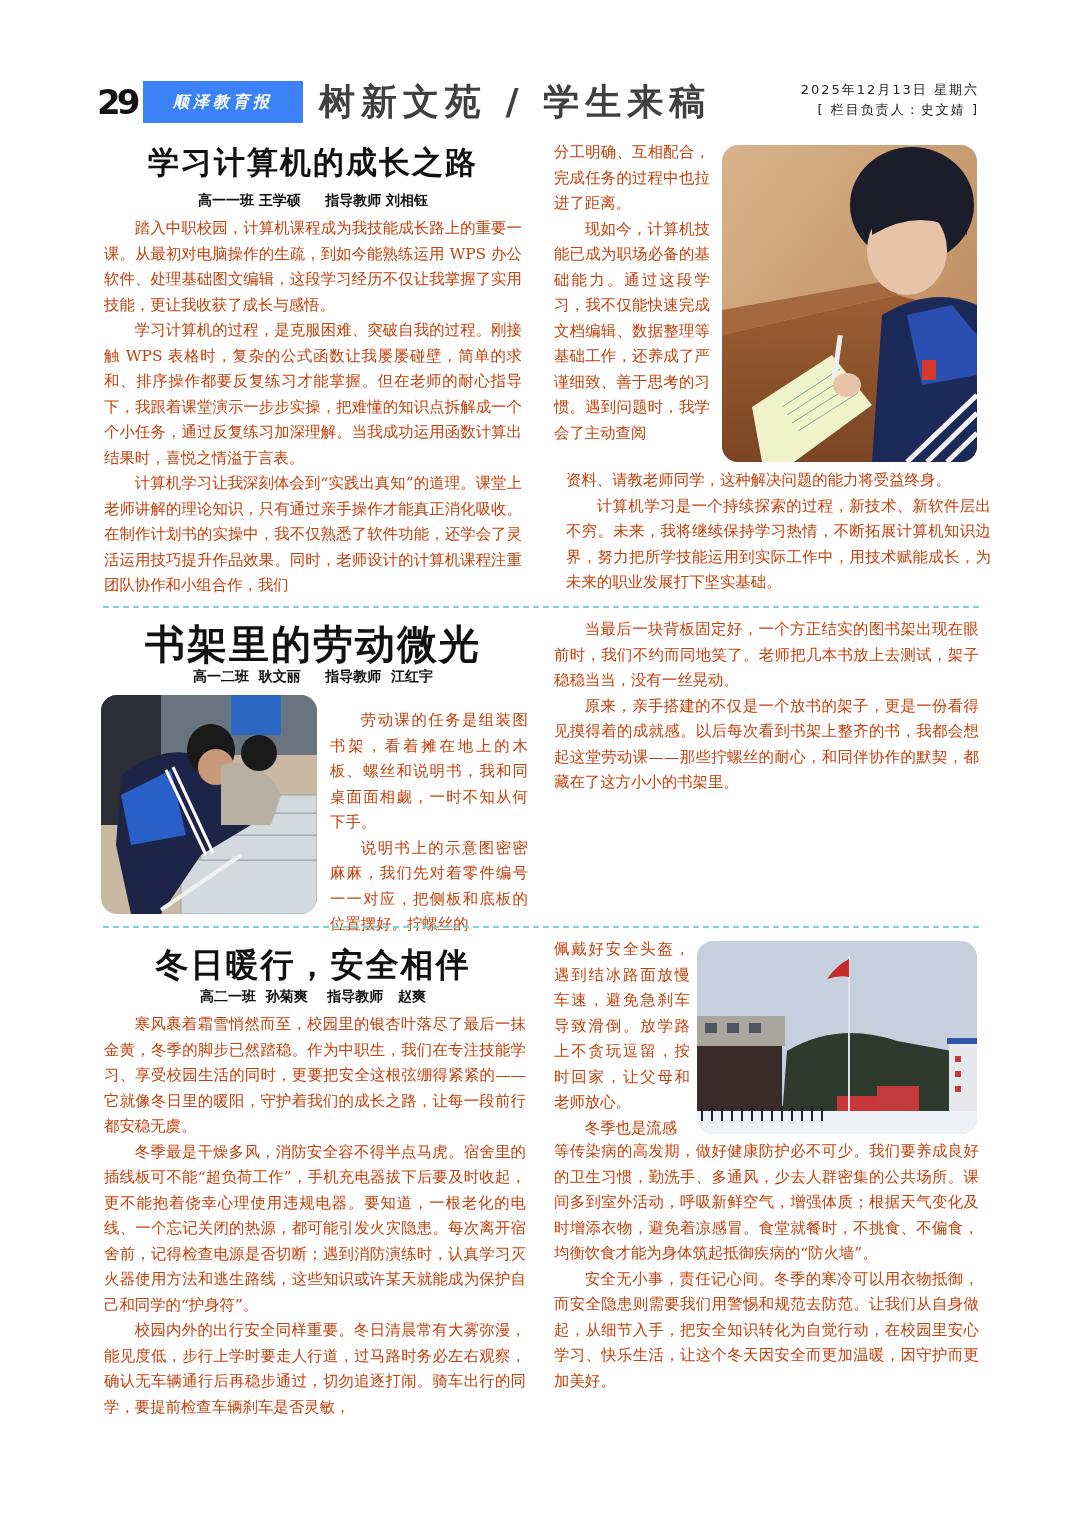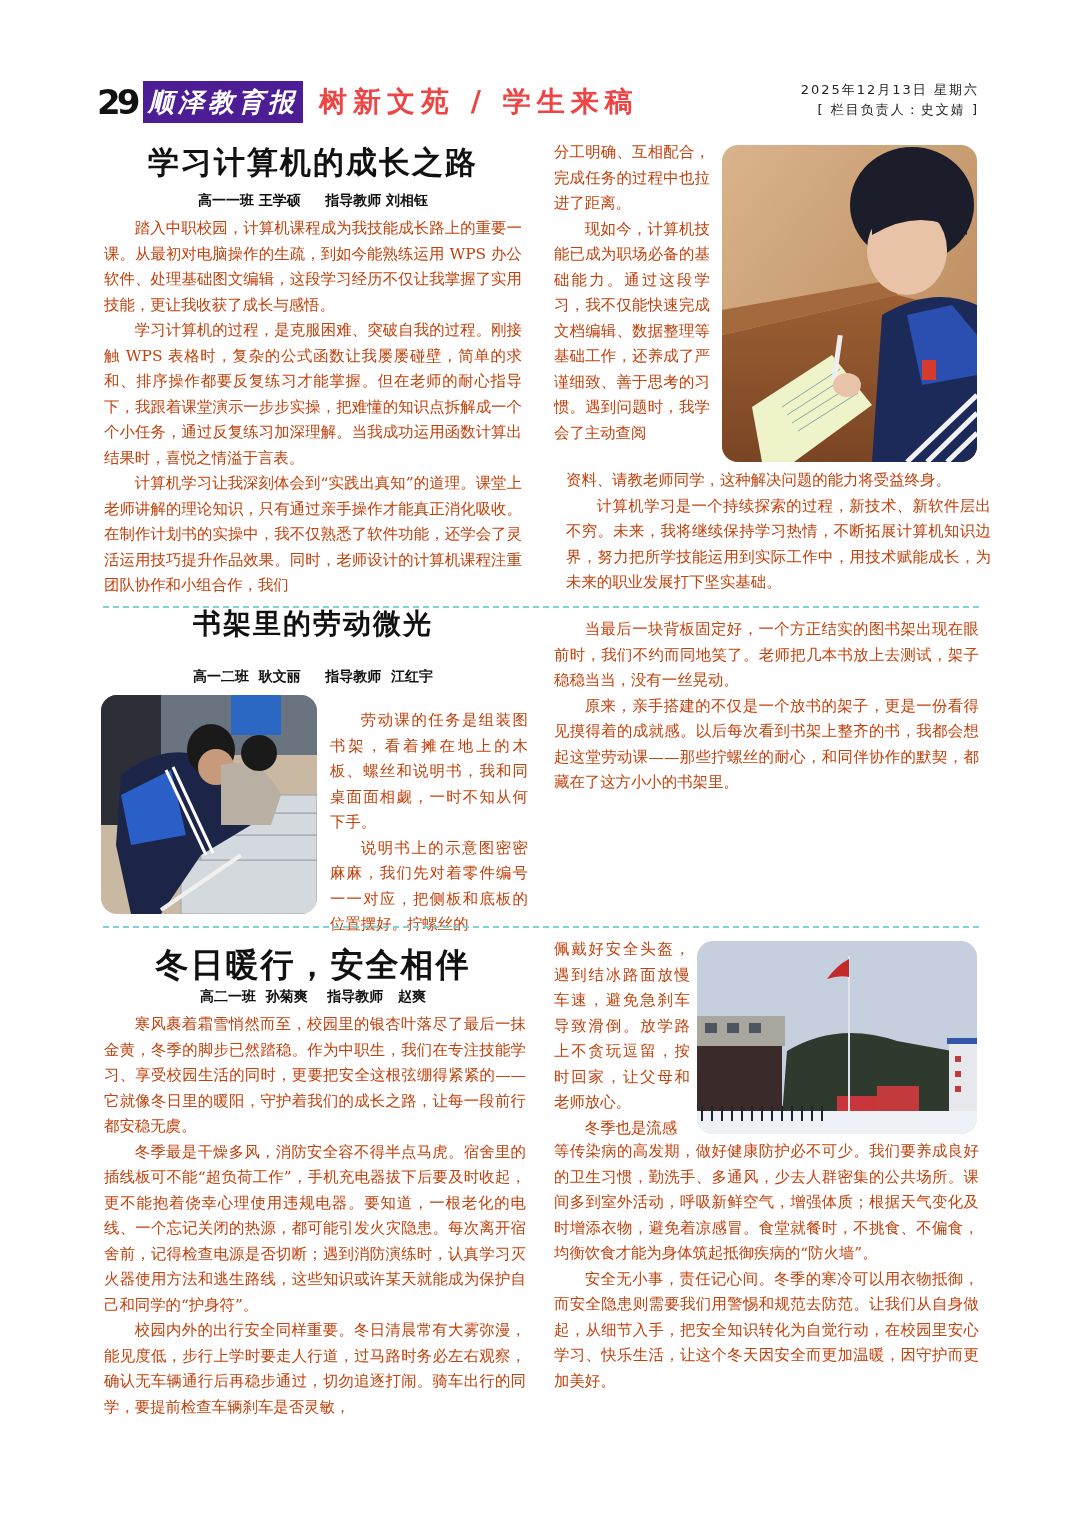--- a/index.html
+++ b/index.html
@@ -2,22 +2,22 @@
 <html><head>
 <meta charset="utf-8">
 <style>
   * { margin: 0; padding: 0; box-sizing: border-box; }
   html, body { width: 1080px; height: 1527px; background: #ffffff; }
   body { position: relative; font-family: "DejaVu Serif", "Liberation Serif", serif; color: #2a2a2a; overflow: hidden; }
 
   
   .masthead { position: absolute; left: 97px; top: 76px; width: 886px; height: 50px; }
   .page-num { position: absolute; left: 0; top: 6px; font-family: "DejaVu Sans", sans-serif; font-weight: bold; font-size: 34px; letter-spacing: -4px; color: #111; line-height: 40px; }
-  .paper-name { position: absolute; left: 46px; top: 5px; width: 160px; height: 42px; background: #4c1d95; color: #fff; font-family: "DejaVu Serif", serif; font-weight: bold; font-size: 26px; line-height: 42px; text-align: center; letter-spacing: 4px; font-style: italic; }
-  .section-name { position: absolute; left: 222px; top: 4px; font-family: "DejaVu Sans", sans-serif; font-weight: bold; font-size: 28px; letter-spacing: 6px; color: #ef4444; line-height: 44px; }
+  .paper-name { position: absolute; left: 46px; top: 5px; width: 160px; height: 42px; background: #3b82f6; color: #fff; font-family: "DejaVu Serif", serif; font-weight: bold; font-size: 16px; line-height: 42px; text-align: center; letter-spacing: 4px; font-style: italic; }
+  .section-name { position: absolute; left: 222px; top: 4px; font-family: "DejaVu Sans", sans-serif; font-weight: bold; font-size: 36px; letter-spacing: 6px; color: #404040; line-height: 44px; }
   .date-block { position: absolute; right: 4px; top: 4px; text-align: right; font-family: "DejaVu Sans", sans-serif; font-size: 13px; color: #222; letter-spacing: 2px; line-height: 20px; }
 
   
   .article-title { position: absolute; font-family: "DejaVu Sans", sans-serif; font-weight: bold; color: #111; text-align: center; letter-spacing: 2px; }
   .byline { position: absolute; font-family: "DejaVu Sans", sans-serif; font-weight: bold; font-size: 14px; color: #111; text-align: center; white-space: pre; }
   .body-text { position: absolute; font-size: 15.4px; line-height: 25.5px; color: #c2410c; text-align: justify; }
   .body-text p { text-indent: 2em; }
   .body-text p.cont { text-indent: 0; }
 
   .photo { position: absolute; border-radius: 16px; overflow: hidden; }
@@ -85,21 +85,21 @@
     <ellipse cx="125" cy="240" rx="14" ry="12" fill="#e8c3a8"></ellipse>
   </svg>
 </div>
 <div class="body-text" style="left:554px; top:468px; width:425px;margin-left:12px;">
   <p class="cont">资料、请教老师同学，这种解决问题的能力将受益终身。</p>
   <p>计算机学习是一个持续探索的过程，新技术、新软件层出不穷。未来，我将继续保持学习热情，不断拓展计算机知识边界，努力把所学技能运用到实际工作中，用技术赋能成长，为未来的职业发展打下坚实基础。</p>
 </div>
 
 <div class="divider" style="top:606px;"></div>
 
-<div class="article-title" style="left:103px; top:604px; width:420px; font-size:28px; line-height:40px;">书架里的劳动微光</div>
+<div class="article-title" style="left:103px; top:624px; width:420px; font-size:40px; line-height:40px;">书架里的劳动微光</div>
 <div class="byline" style="left:103px; top:666px; width:420px; line-height:20px;">高一二班  耿文丽     指导教师  江红宇</div>
 <div class="photo" style="left:101px; top:695px; width:216px; height:219px;">
   <svg width="216" height="219" viewBox="0 0 216 219">
     <rect width="216" height="219" fill="#c9b9a2"></rect>
     <rect x="0" y="0" width="216" height="60" fill="#6a7380"></rect>
     <rect x="130" y="0" width="50" height="40" fill="#2b68c4"></rect>
     <path d="M0 0 L60 0 L60 130 L0 130 Z" fill="#2c2f36"></path>
     <g fill="#d4d9de" stroke="#9aa3ab">
       <rect x="80" y="165" width="136" height="54"></rect>
       <rect x="100" y="140" width="116" height="25"></rect>

